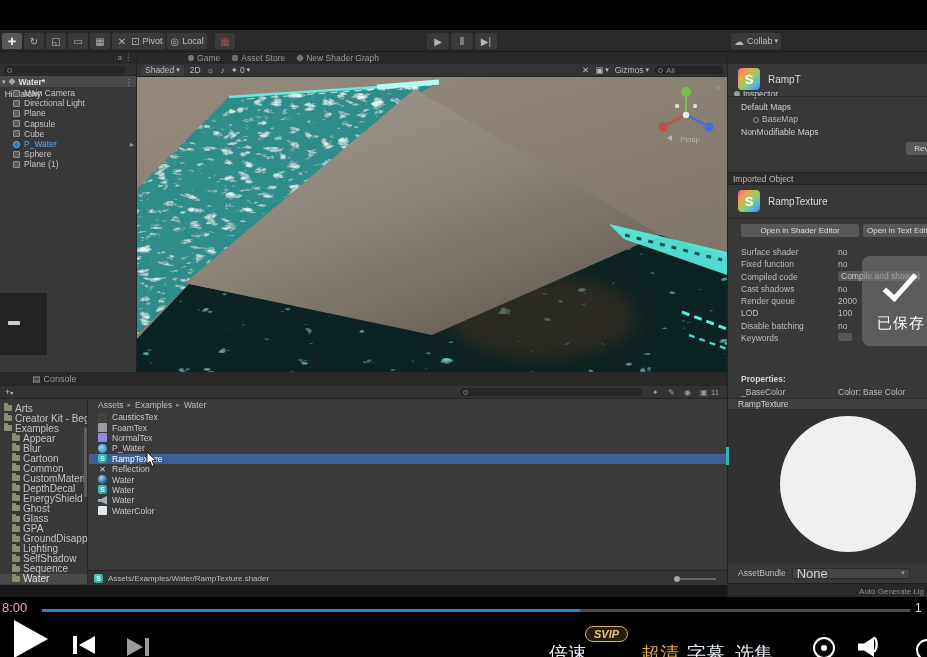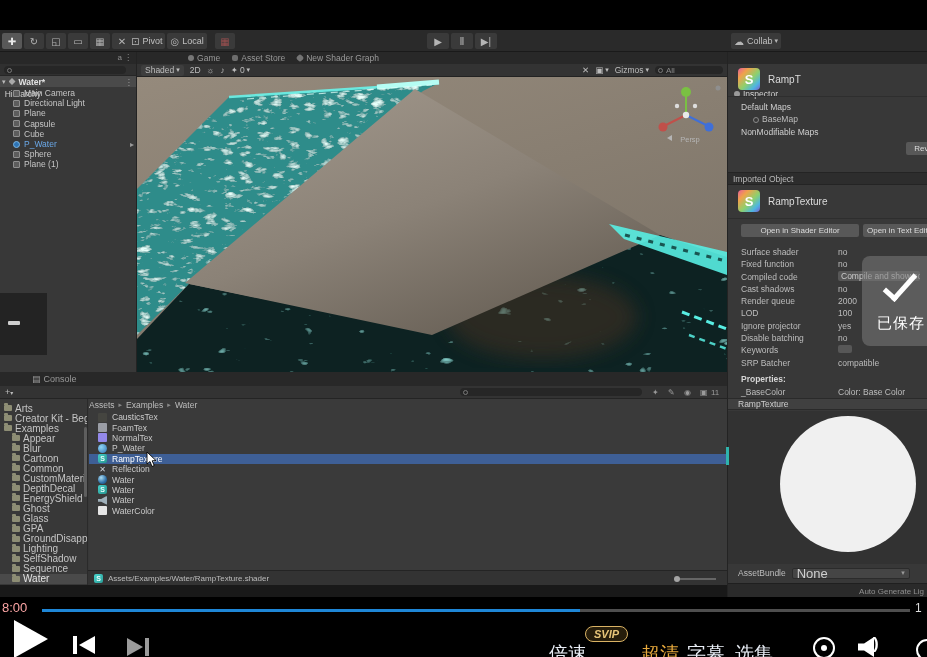--- a/index.html
+++ b/index.html
@@ -64,21 +64,21 @@
   .proj .ptabs{height:14px;}
   .proj .ptab{height:14px;font-size:9px;}
   .p-toolbar{position:absolute;left:0;top:14px;width:727px;height:13px;background:#333;border-bottom:1px solid #242424;}
   .tree{position:absolute;left:0;top:27px;width:88px;height:186px;background:#383838;border-right:1px solid #2a2a2a;overflow:hidden;}
   .t-row{height:10.05px;display:flex;align-items:center;gap:3px;padding-left:4px;font-size:10px;color:#c5c5c5;white-space:nowrap;}
   .t-row.ind{padding-left:12px;}
   .t-row.sel{background:#4a4a4a;color:#e5e5e5;}
   .folder{width:8px;height:6px;background:#8d8d74;border-radius:1px;position:relative;flex:none;}
   .folder::before{content:"";position:absolute;left:0;top:-2px;width:4px;height:2px;background:#8d8d74;border-radius:1px 1px 0 0;}
   .plist{position:absolute;left:89px;top:27px;width:638px;height:171px;background:#3a3a3a;overflow:hidden;}
-  .crumb{height:12px;display:flex;align-items:center;gap:4px;font-size:8.5px;color:#bdbdbd;}
+  .crumb{height:12px;display:flex;align-items:center;gap:4px;padding-left:9px;font-size:8.5px;color:#bdbdbd;}
   .p-rows{position:absolute;left:0;top:13px;width:638px;}
   .p-row{height:10.4px;display:flex;align-items:center;gap:5px;padding-left:9px;font-size:8.5px;color:#cacaca;}
   .p-row.sel{background:#3e5f96;color:#fff;}
   .f-ico{width:9px;height:9px;border-radius:1px;flex:none;position:relative;}
   .tex-dark{background:#454540;}
   .tex-gray{background:#9a9da5;}
   .tex-purple{background:#9388ea;}
   .prefab-i{background:radial-gradient(circle at 35% 35%,#8fd4f5,#2e74b5);border-radius:50%;}
   .shader-i{background:linear-gradient(135deg,#43cfc8,#27958f);border-radius:2px;}
   .shader-i::after{content:"S";position:absolute;inset:0;color:#eafffd;font-size:7px;line-height:9px;text-align:center;font-weight:bold;}
@@ -441,39 +441,31 @@
           <div class="i-row">
             <span class="lab">Render queue</span>
             <span class="val">2000</span>
           </div>
 
           <div class="i-row">
             <span class="lab">LOD</span>
             <span class="val">100</span>
           </div>
 
-          <div class="i-row">
-            <span class="lab">Ignore projector</span>
-            <span class="val">yes</span>
-          </div>
 
           <div class="i-row">
             <span class="lab">Disable batching</span>
             <span class="val">no</span>
           </div>
 
           <div class="i-row">
             <span class="lab">Keywords</span>
             <span class="val vbox"></span>
           </div>
 
-          <div class="i-row">
-            <span class="lab">SRP Batcher</span>
-            <span class="val">compatible</span>
-          </div>
         </div>
       <div class="abs" style="left:13px;top:322px;font-size:8.5px;color:#d5d5d5;font-weight:bold;">Properties:</div>
       <div class="abs" style="left:0;top:334px;width:200px;">
 
           <div class="i-row">
             <span class="lab">_BaseColor</span>
             <span class="val">Color: Base Color</span>
           </div>
         </div>
       <div class="abs fx" style="left:0;top:346px;width:200px;height:12px;background:#404040;border-top:1px solid #2a2a2a;border-bottom:1px solid #2a2a2a;padding-left:10px;font-size:8.5px;color:#cfcfcf;">

